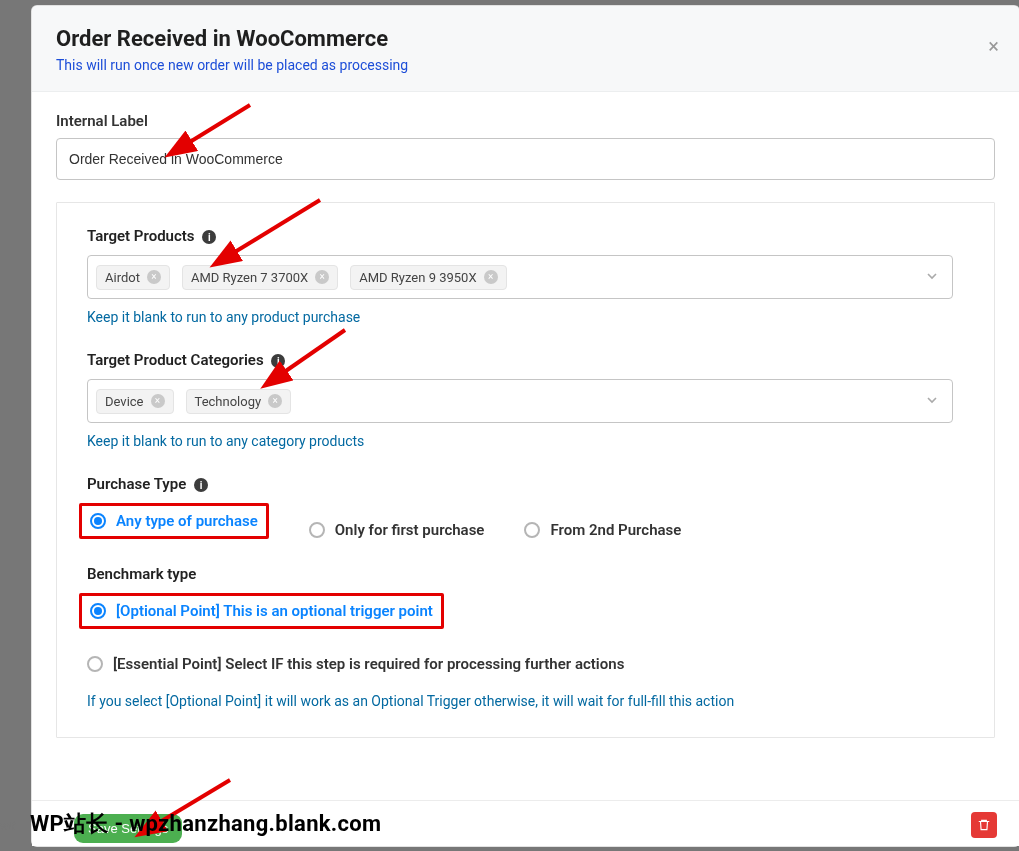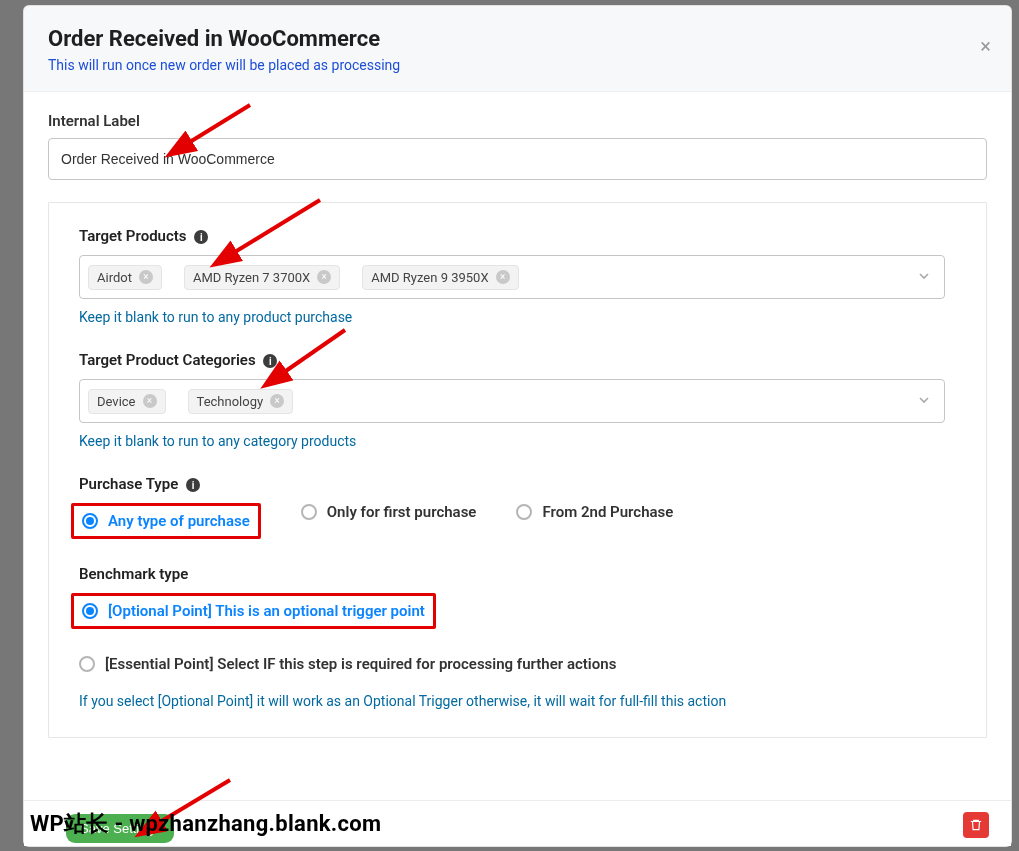--- a/index.html
+++ b/index.html
@@ -10,21 +10,21 @@
     font-size: 14px;
     color: #333;
     background: #777;
     width: 1019px;
     height: 851px;
     position: relative;
     overflow: hidden;
   }
   .modal {
     position: absolute;
-    left: 24px;
+    left: 32px;
     top: 6px;
     width: 987px;
     height: 840px;
     background: #fff;
     border-radius: 5px;
     box-shadow: 0 0 0 1px #e2e2e2;
   }
   .modal-header {
     padding: 20px 24px 18px 24px;
     background: #f7f8f9;
@@ -78,21 +78,21 @@
   .section { margin-bottom: 26px; }
   .section:last-child { margin-bottom: 0;}
   .section-label { font-weight: 600; font-size:15px; margin-bottom: 10px; color:#222; }
   .multiselect {
     border: 1px solid #c5c5c5;
     border-radius: 4px;
     min-height: 44px;
     padding: 6px 36px 6px 8px;
     display: flex;
     flex-wrap: wrap;
-    gap: 22px;
+    gap: 12px;
     align-items: center;
     position: relative;
     background: #fff;
     cursor: text;
   }
   .multiselect .chev {
     position: absolute;
     right: 14px;
     top: 50%;
     transform: translateY(-50%);
@@ -109,21 +109,21 @@
     padding: 4px 8px;
     font-size: 13px;
     color: #444;
   }
   .tag .remove {
     display:inline-flex;align-items:center;justify-content:center;
     width:14px;height:14px;border-radius:50%;background:#c9c9c9;color:#fff;
     font-size:10px;line-height:1;cursor:pointer;
   }
   .help { color: #0369a1; font-size: 14px; margin-top: 10px; }
-  .radio-row { display: flex; gap: 40px; align-items: flex-start; margin-top: 6px; flex-wrap: wrap;}
+  .radio-row { display: flex; gap: 40px; align-items: flex-end; margin-top: 6px; flex-wrap: wrap;}
   .radio-item { display: inline-flex; align-items: center; gap: 10px; font-size: 15px; font-weight: 600; color:#333; cursor: pointer; white-space: nowrap;}
   .radio-outer {
     width: 16px; height: 16px; border: 2px solid #b5b5b5; border-radius: 50%;
     display:inline-flex;align-items:center;justify-content:center;flex-shrink:0;
   }
   .radio-item.checked .radio-outer { border-color: #0a84ff; }
   .radio-item.checked .radio-outer::after {
     content:""; width:8px;height:8px;border-radius:50%;background:#0a84ff;
   }
   .radio-item.checked { color:#0a84ff; }

